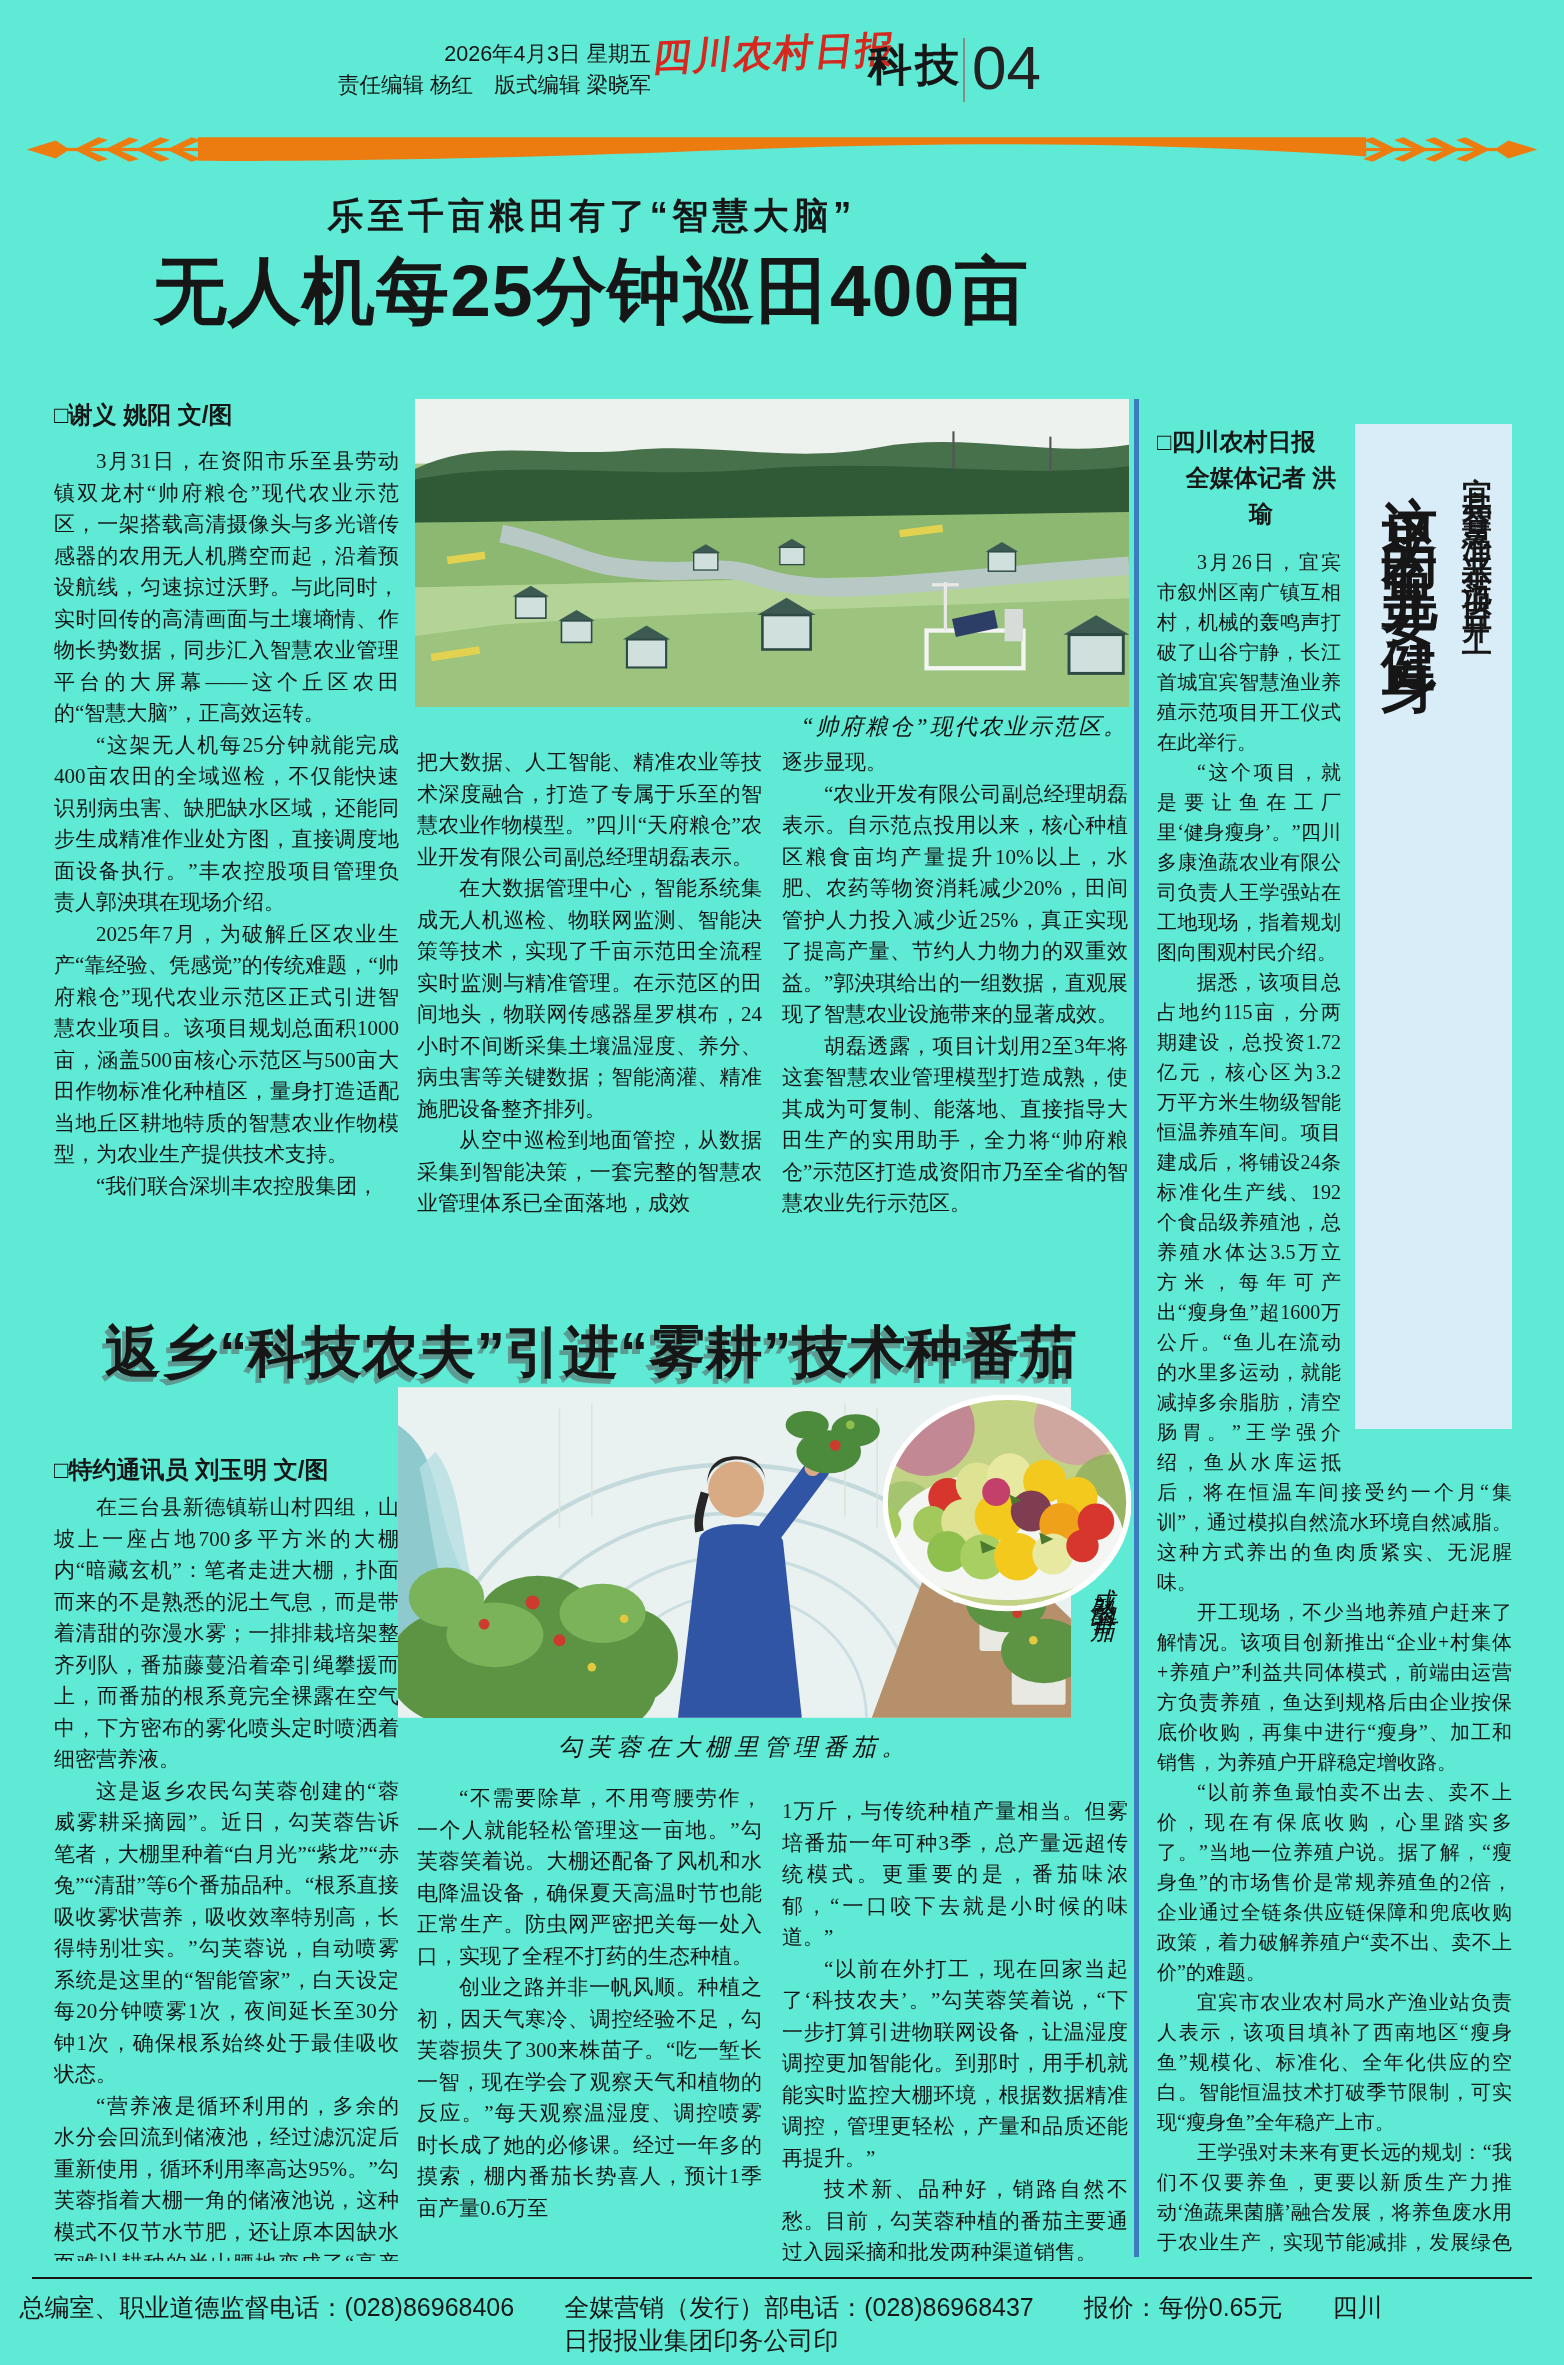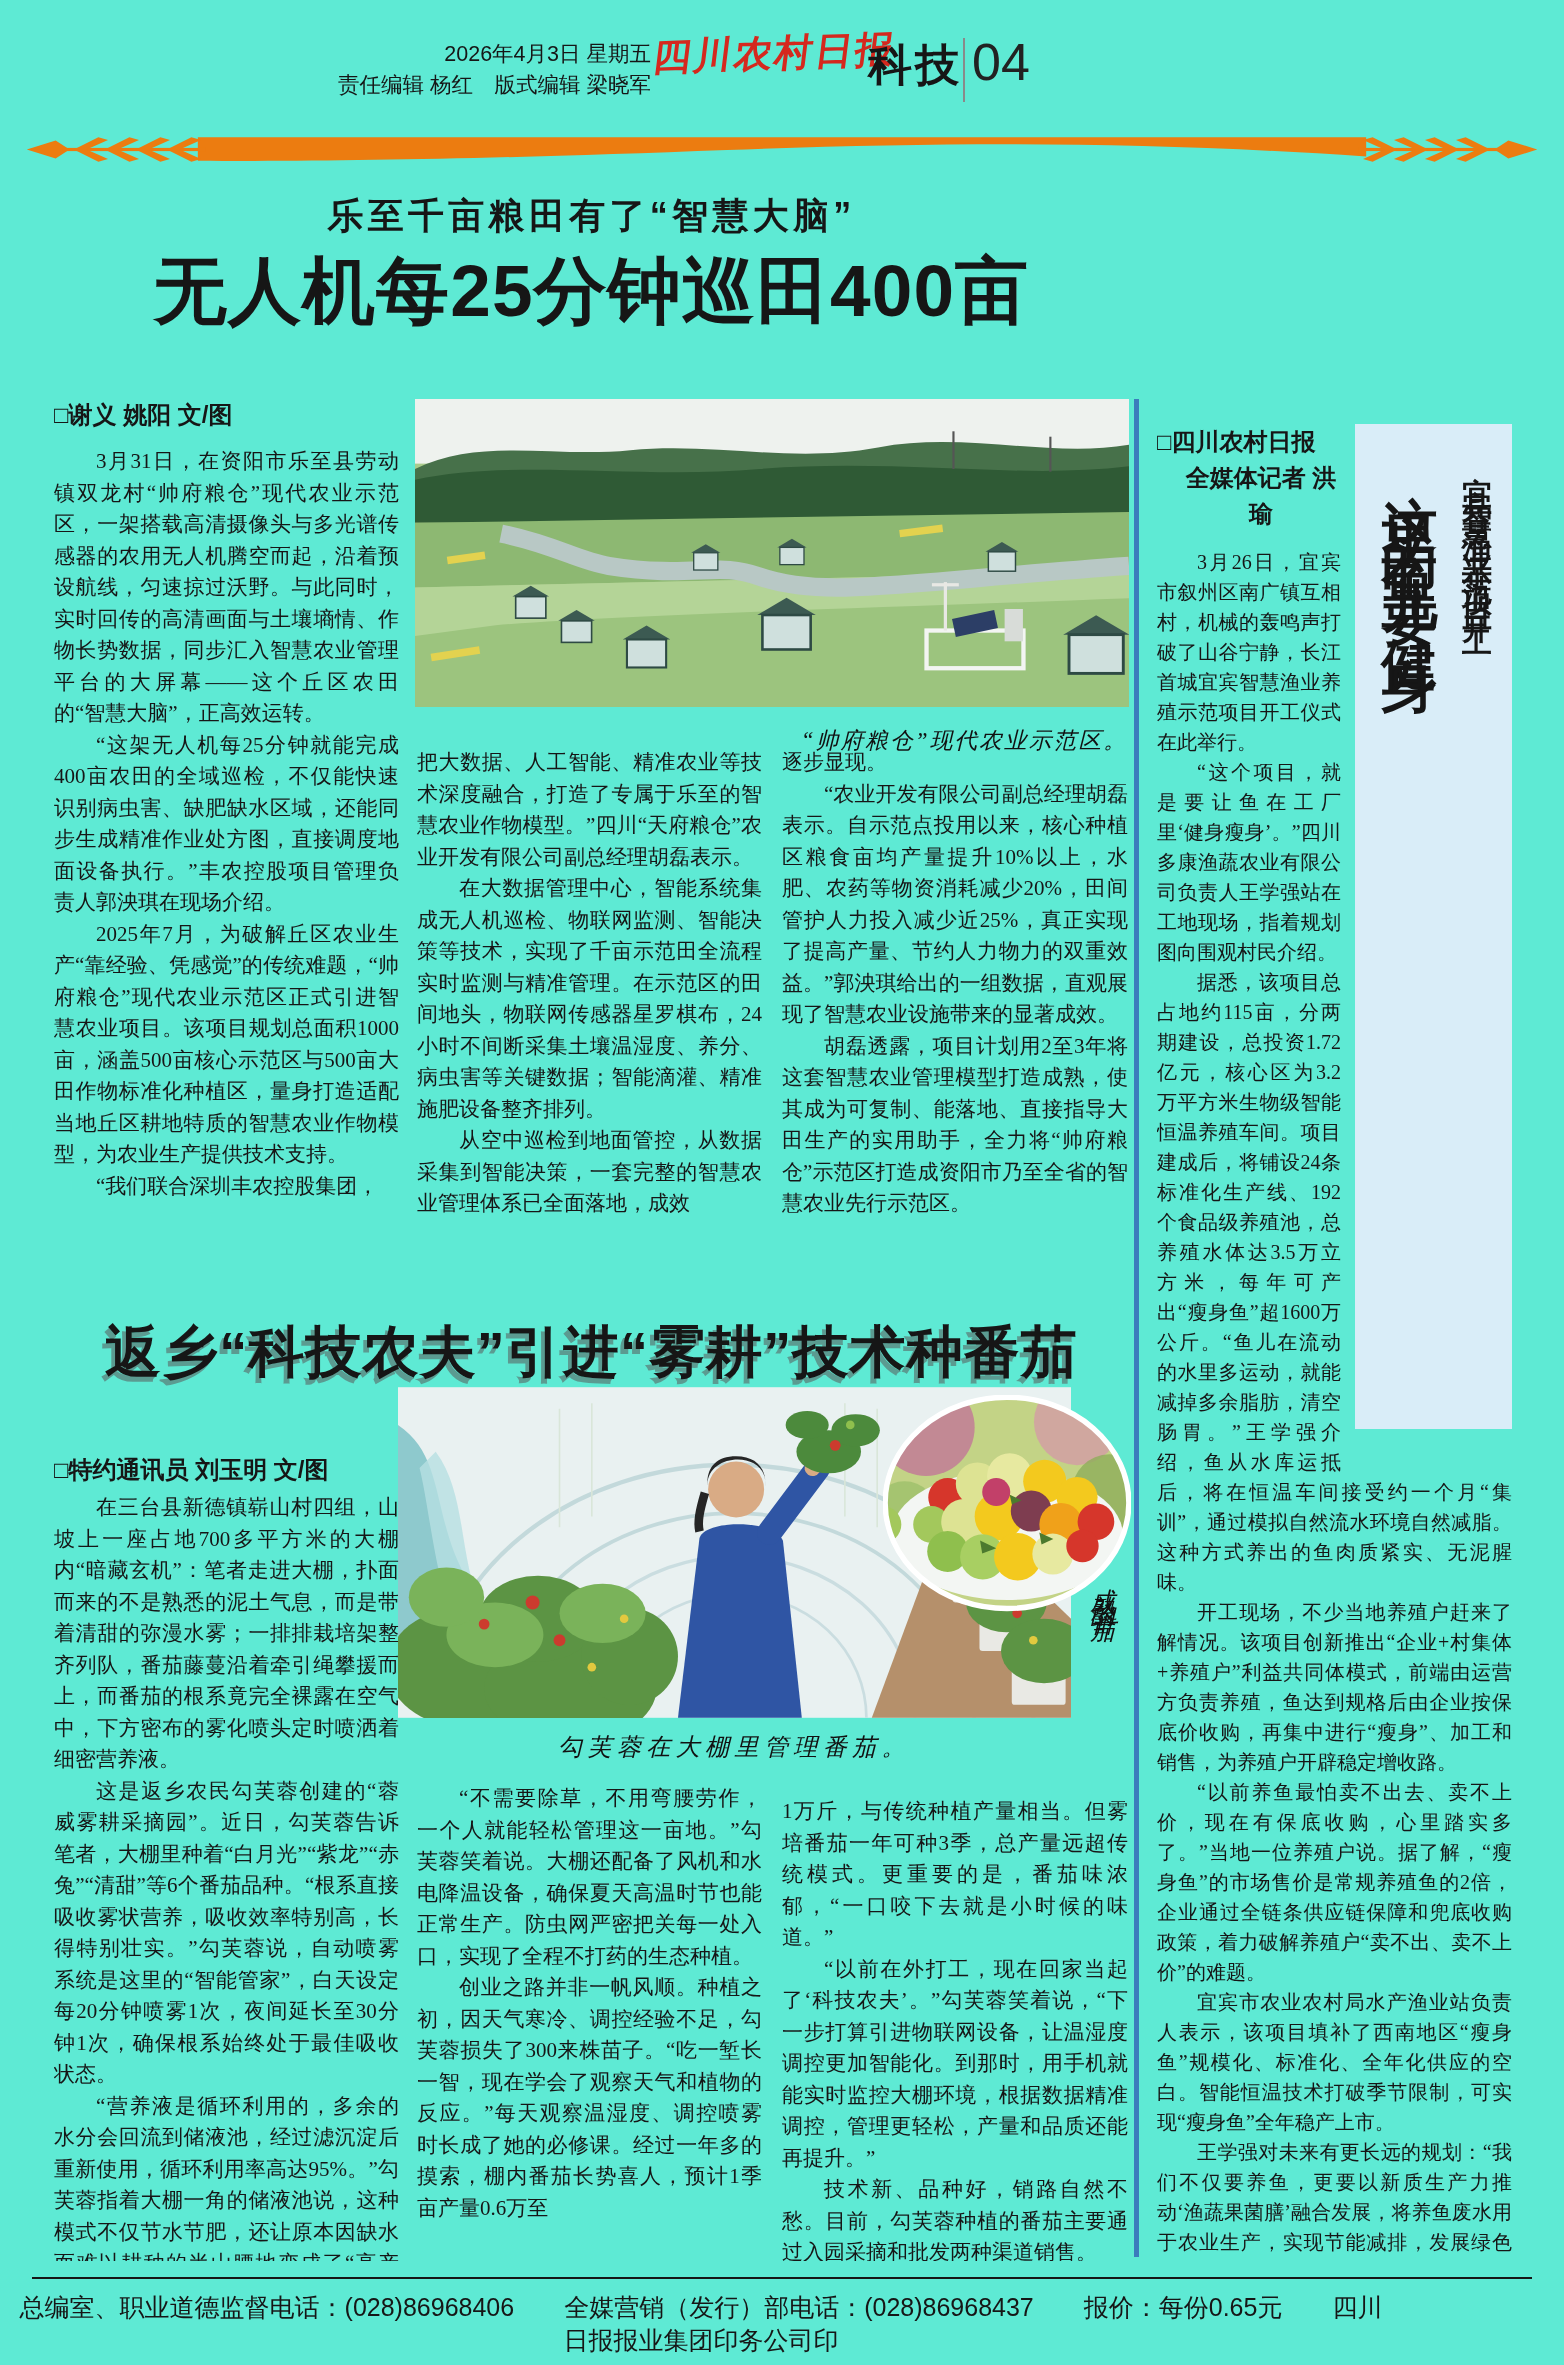--- a/index.html
+++ b/index.html
@@ -7,31 +7,31 @@
         font-family:"Liberation Serif","DejaVu Serif",serif;color:#161616;}
   .abs{position:absolute;}
   .sans{font-family:"Liberation Sans","DejaVu Sans",sans-serif;}
 
   
   .date-block{left:231px;top:39px;width:420px;text-align:right;font-size:21.5px;line-height:1.45;}
   .masthead{left:654px;top:28px;font-size:38px;font-weight:bold;color:#d5281e;
             transform:skewX(-9deg) rotate(-2deg);letter-spacing:2.2px;}
   .section-name{left:868px;top:36px;font-size:44px;font-weight:bold;letter-spacing:3.2px;}
   .hdr-rule{left:963px;top:38px;width:1.6px;height:64px;background:#8a8a8a;}
-  .page-num{left:972px;top:32px;font-size:52px;color:#222;}
+  .page-num{left:972px;top:32px;font-size:62px;color:#222;}
   .band{left:16px;top:134px;width:1532px;height:31px;}
 
   
   .a1-kicker{left:54px;top:192px;width:1075px;text-align:center;font-size:36px;font-weight:bold;letter-spacing:4.3px;}
   .a1-headline{left:54px;top:243px;width:1075px;text-align:center;font-size:73px;font-weight:900;letter-spacing:1.1px;}
   .byline{font-size:24px;font-weight:bold;}
   .a1-byline{left:54px;top:399px;width:345px;}
   .photo1{left:415px;top:399px;width:714px;height:308px;overflow:hidden;}
   .caption{font-style:italic;font-size:22.6px;color:#111;}
-  .a1-caption{left:592px;top:711px;width:536px;text-align:right;letter-spacing:2.2px;margin-top:14px;}
+  .a1-caption{left:592px;top:711px;width:536px;text-align:right;letter-spacing:2.2px;}
 
   .bodycol{font-size:21px;line-height:1.5;text-align:justify;overflow:hidden;}
   .a1c1{left:54px;top:446px;width:345px;height:861px;}
   .a1c2{left:417px;top:747px;width:345px;height:561px;}
   .a1c3{left:782px;top:747px;width:346px;height:561px;}
   .para{text-indent:2em;margin:0;}
   .para.cont{text-indent:0;}
 
   
   .a2-headline{left:54px;top:1315px;width:1075px;text-align:center;font-size:56px;font-weight:700;

